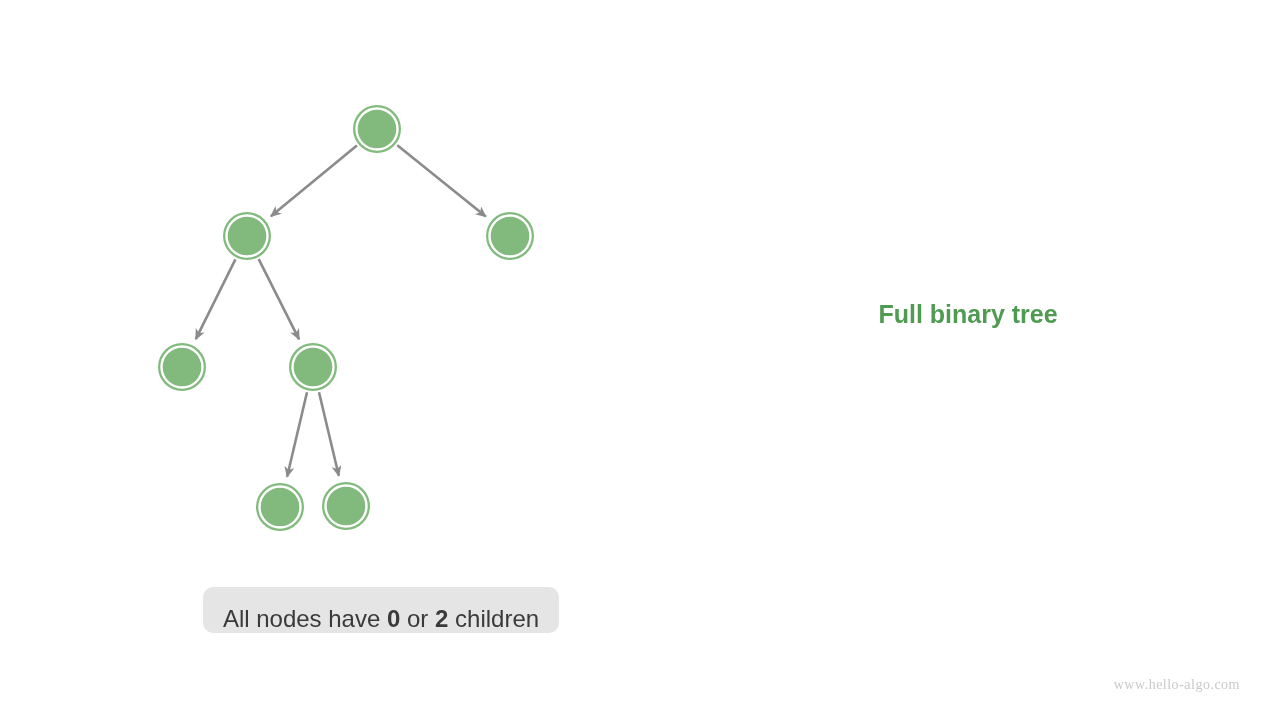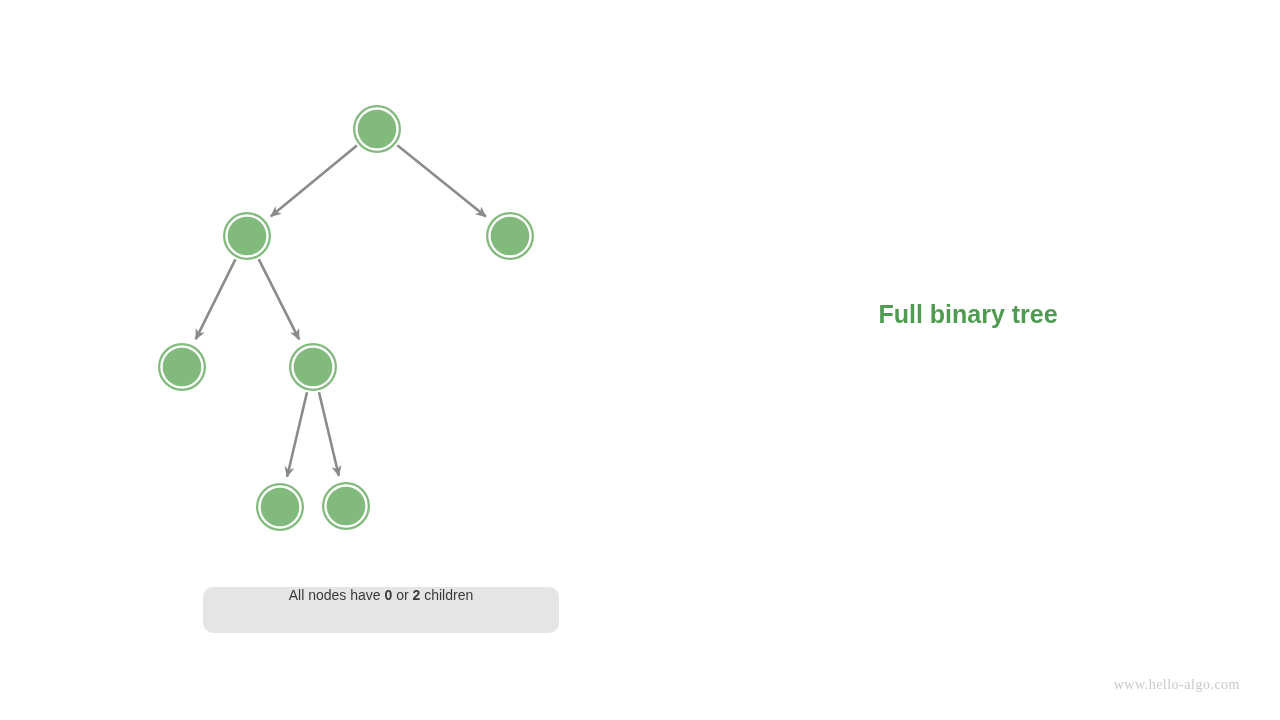--- a/index.html
+++ b/index.html
@@ -34,23 +34,23 @@
   }
   .caption-box {
     position: absolute;
     left: 203px;
     top: 587px;
     width: 356px;
     height: 46px;
     background: #e5e5e5;
     border-radius: 10px;
     display: flex;
-    align-items: flex-start;
+    align-items: flex-end;
     justify-content: center;
-    font-size: 14px;
+    font-size: 24px;
     color: #3a3a3a;
     white-space: pre;
   }
   .caption-box .b {
     font-weight: bold;
   }
   .watermark {
     position: absolute;
     right: 40px;
     top: 677px;

